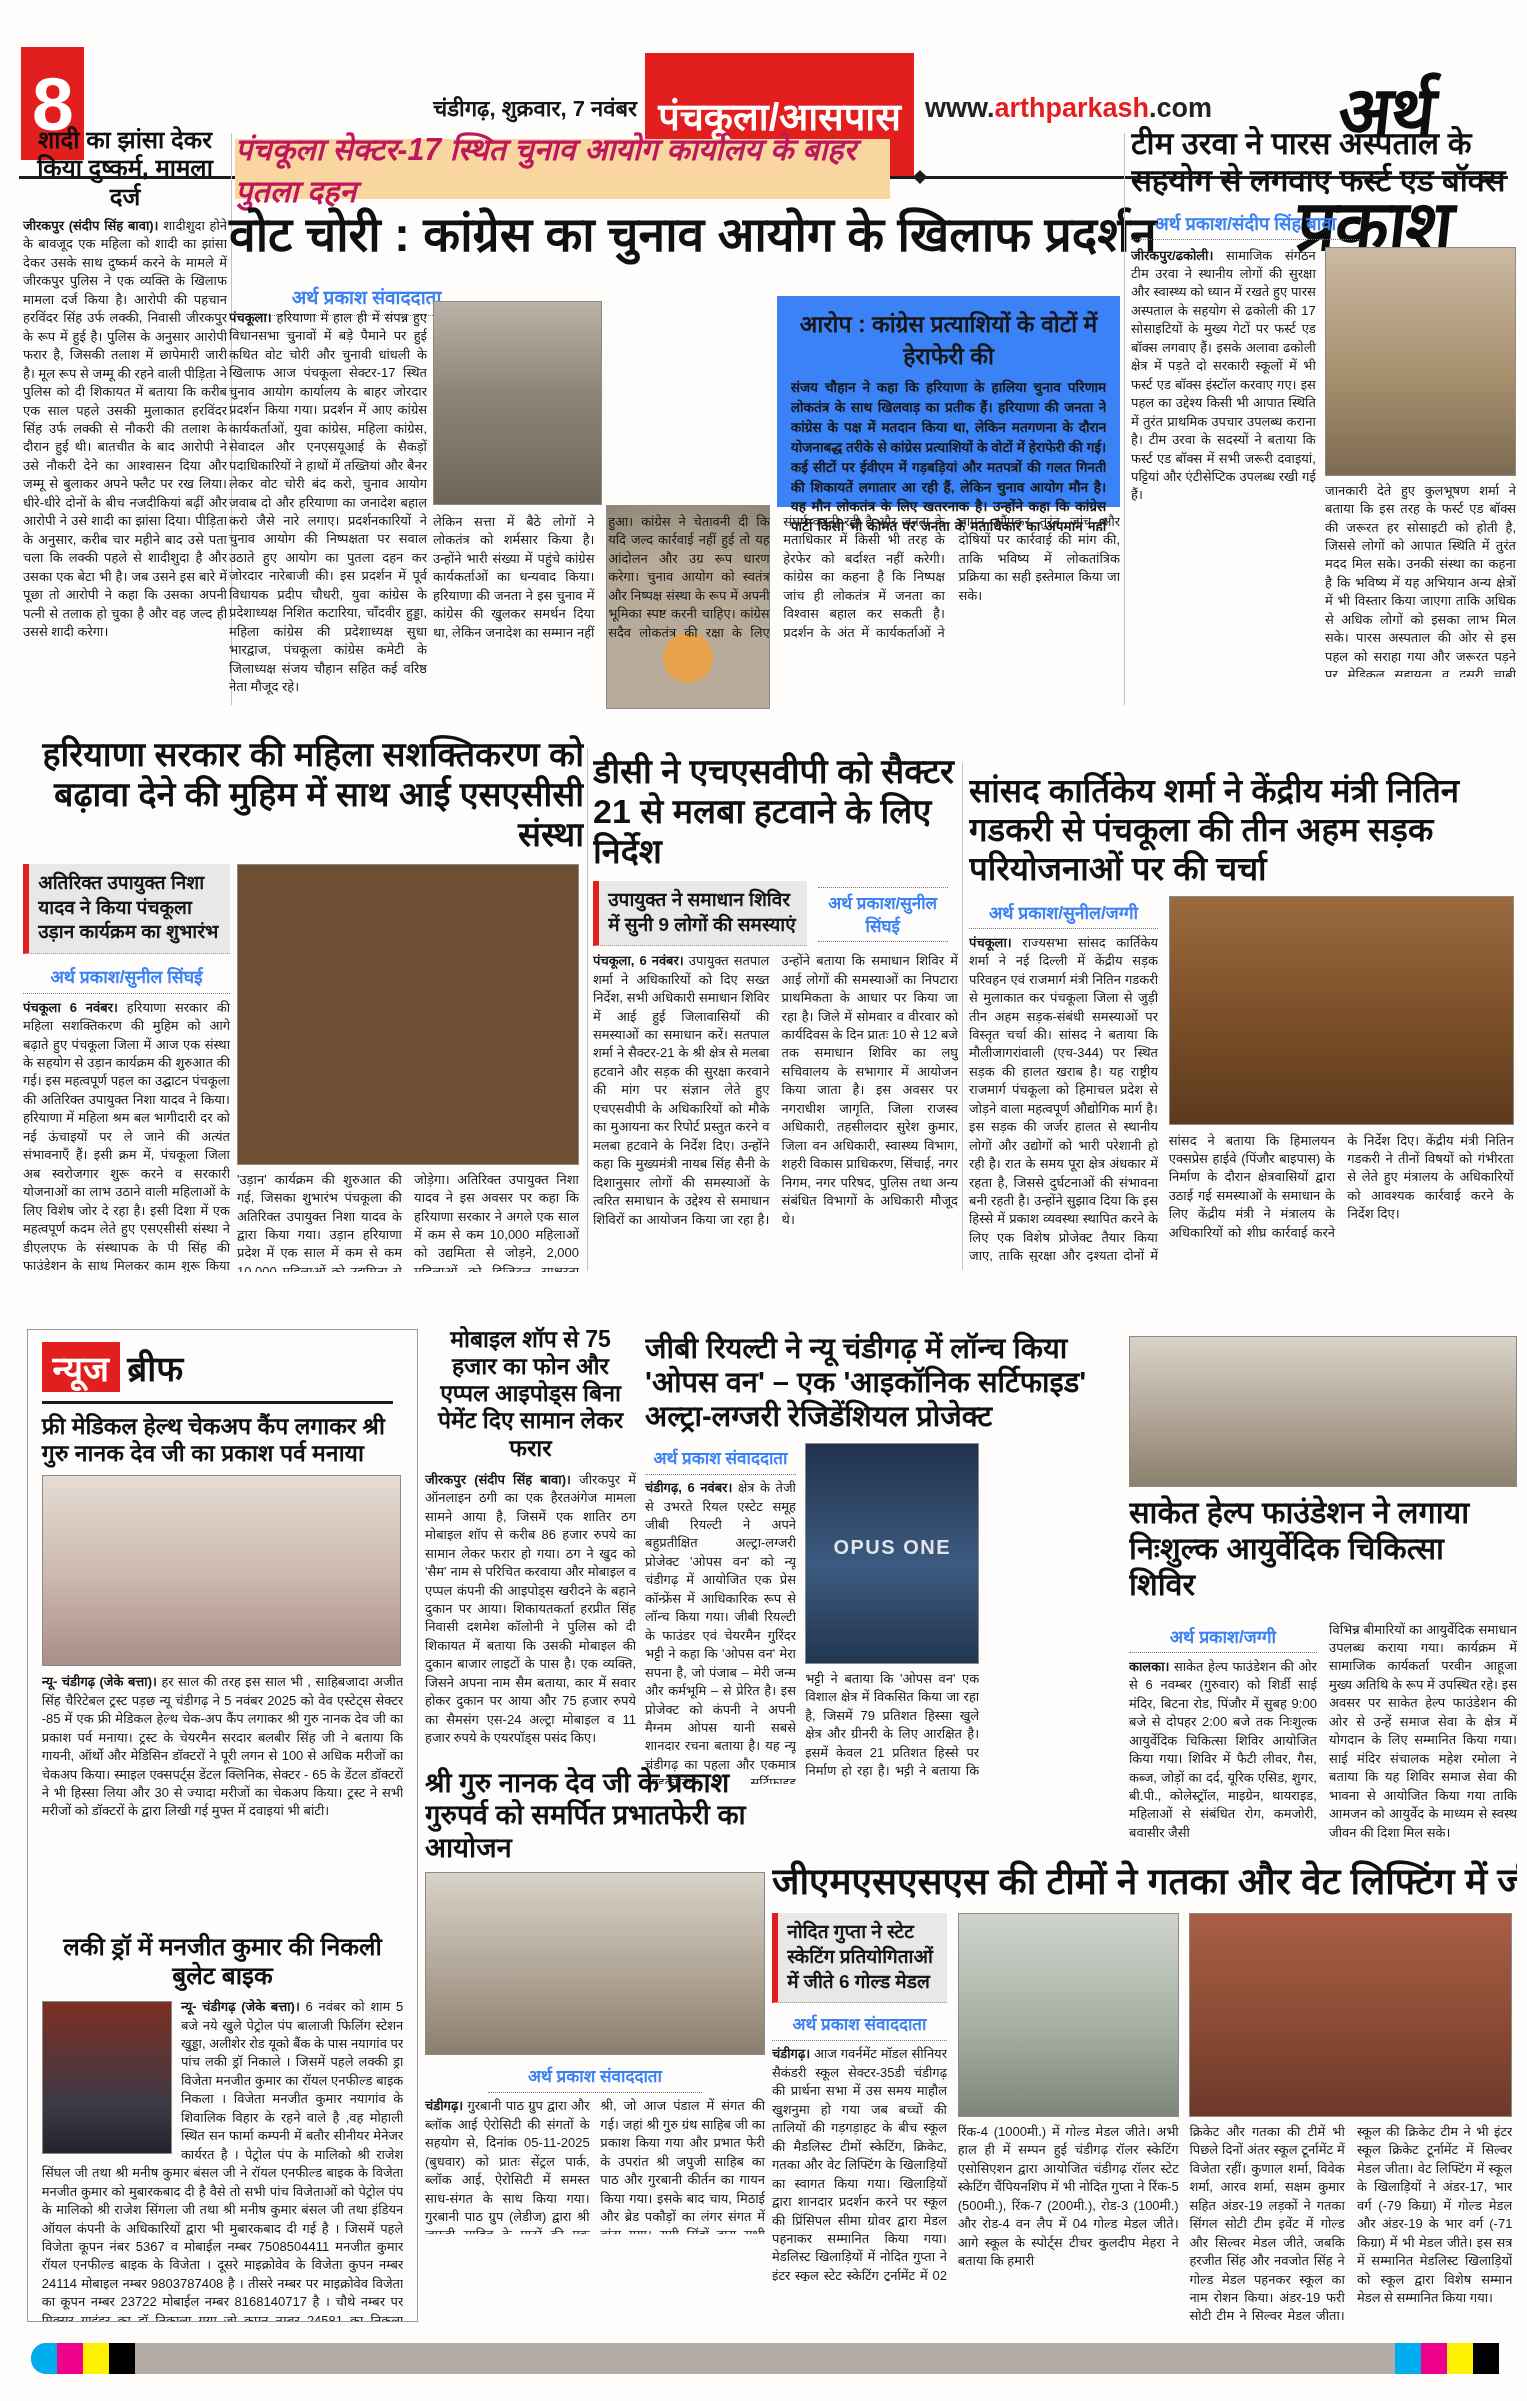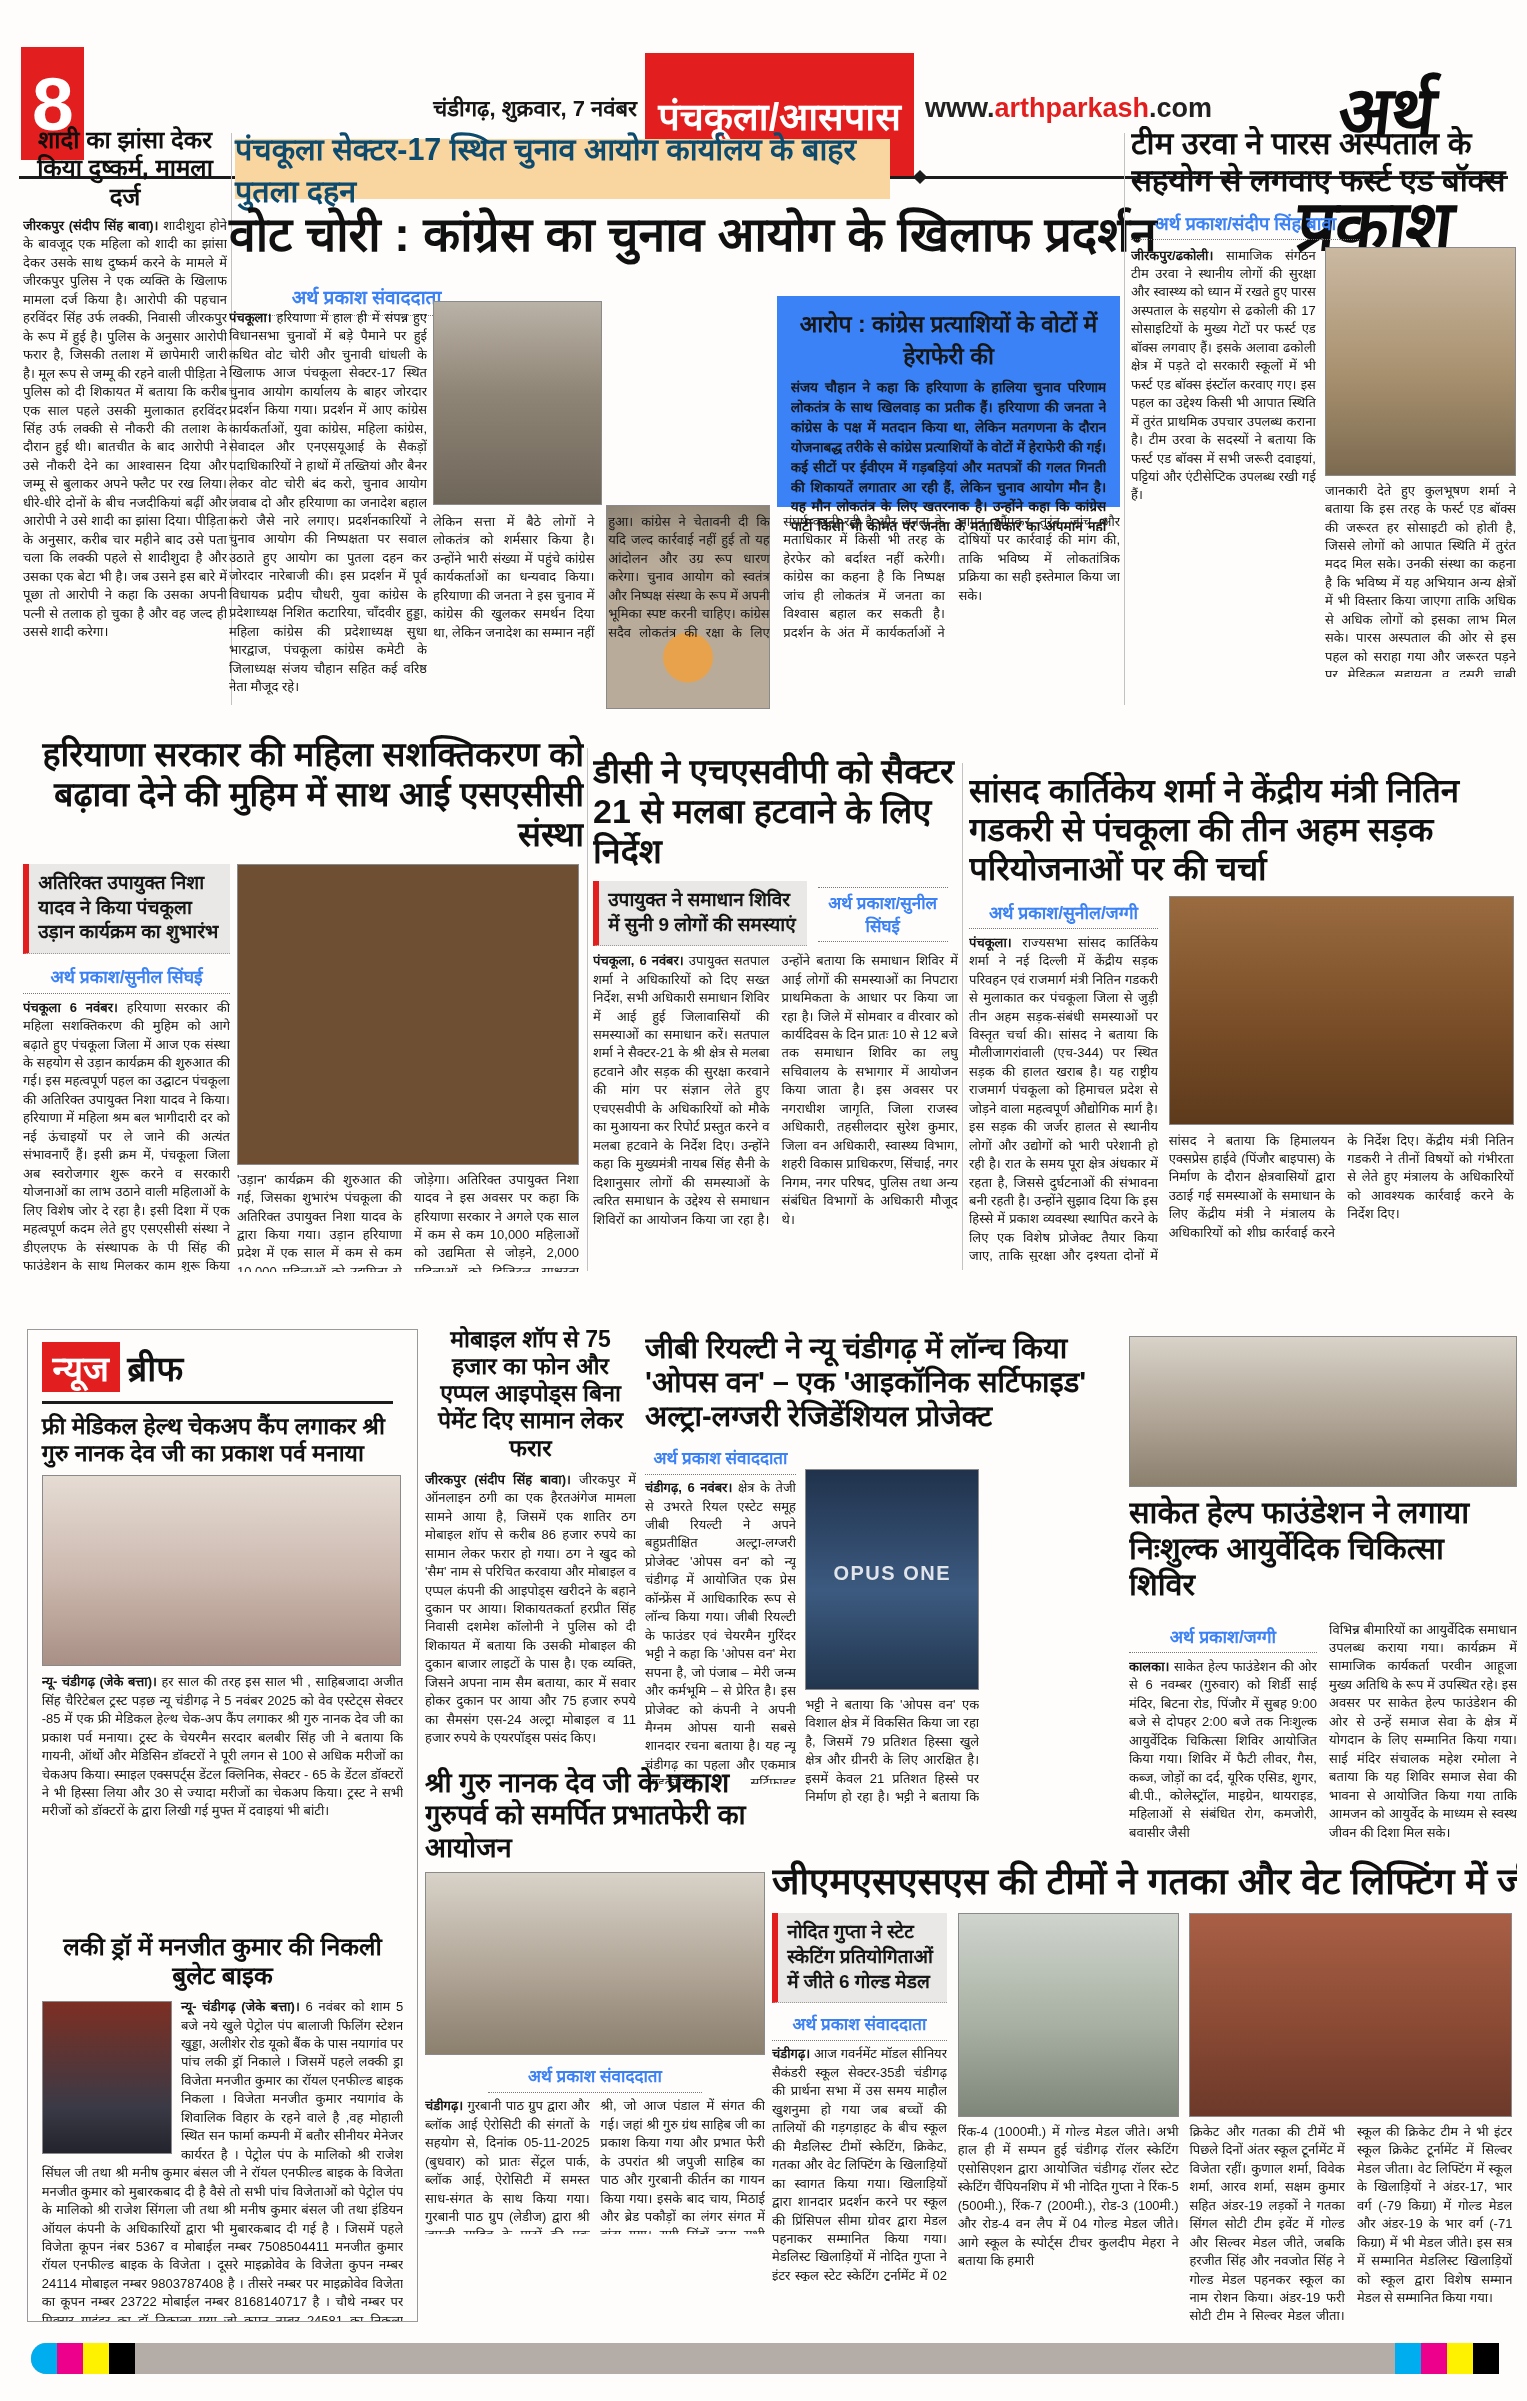--- a/index.html
+++ b/index.html
@@ -18,30 +18,30 @@
   .cols2{column-count:2;column-gap:12.2px;}
   .cols4{column-count:4;column-gap:13.7px;}
   .photo{border:0.8px solid #8a8a8a;box-sizing:border-box;position:relative;overflow:hidden;}
   .photo span{position:absolute;left:0;right:0;top:42%;text-align:center;color:rgba(255,255,255,.85);
               font-weight:800;letter-spacing:1.5px;font-size:20px;}
   .ph-crowd{background:linear-gradient(180deg,#b9b2a6 0%,#8f8576 45%,#6f665a 100%);}
   .ph-fire{background:radial-gradient(circle at 50% 75%,#e8a24b 0 14%,#b8ab99 15% 60%,#8d8374 100%);}
   .ph-office{background:linear-gradient(180deg,#8a6a4a 0%,#6e4f33 60%,#4c3category 100%);background-color:#6e4f33;}
   .ph-meeting{background:linear-gradient(180deg,#9a6b3f 0%,#7a4e28 55%,#5d3a1c 100%);}
   .ph-group{background:linear-gradient(180deg,#d8d2c8 0%,#b0a596 55%,#8b7f6e 100%);}
-  .ph-press{background:linear-gradient(180deg,#20324c 0%,#3c5a80 55%,#22364e 100%);margin-top:26px;}
+  .ph-press{background:linear-gradient(180deg,#20324c 0%,#3c5a80 55%,#22364e 100%);}
   .ph-camp{background:linear-gradient(180deg,#e5dcd4 0%,#cbb7ad 55%,#a98f85 100%);}
   .ph-man{background:linear-gradient(180deg,#7d2f23 0%,#3a3a46 70%,#23232d 100%);}
   .ph-team{background:linear-gradient(180deg,#cfd4cd 0%,#a7b0a2 55%,#7d8678 100%);}
   .ph-gatka{background:linear-gradient(180deg,#a95f46 0%,#8a4a34 55%,#6c392a 100%);}
   .ph-firstaid{background:linear-gradient(180deg,#cbb9a2 0%,#a8916f 55%,#7c6a50 100%);}
   .graybox{background:#e9e8e6;border-left:6.1px solid #e31e1e;border-bottom:1.5px dotted #9a9a9a;
            font-weight:800;font-size:19px;line-height:1.3;padding:7.6px 9.2px;box-sizing:border-box;}
   .kicker{background:#f9d5a0;display:flex;align-items:center;justify-content:center;
-          font-weight:800;font-size:30.5px;color:#0c4a6e;}
+          font-weight:800;font-size:30.5px;color:#be185d;font-style:italic;}
   .orangebox{background:#3b82f6;padding:10.7px 13.7px;box-sizing:border-box;}
   .orangebox .obt{font-weight:900;font-size:23px;text-align:center;margin-bottom:7.6px;}
   .orangebox .obb{font-size:13.7px;line-height:1.45;text-align:justify;overflow:hidden;font-weight:600;}
   .quotebox{background:#e4e3e1;border-left:5.3px solid #e31e1e;padding:9.2px 9.2px;box-sizing:border-box;
             font-weight:800;font-size:16px;line-height:1.5;overflow:hidden;}
   .briefbox{border:1.5px solid #9a9a9a;box-sizing:border-box;padding:12.2px 13.7px;}
   .brieftag{display:flex;align-items:center;gap:7.6px;}
   .brieftag .t1{background:#e31e1e;color:#fff;font-weight:900;font-size:35px;padding:1.5px 10.7px;}
   .brieftag .t2{color:#111;font-weight:900;font-size:35px;}
   .vrule{background:#c2c2c2;width:0.8px;}

